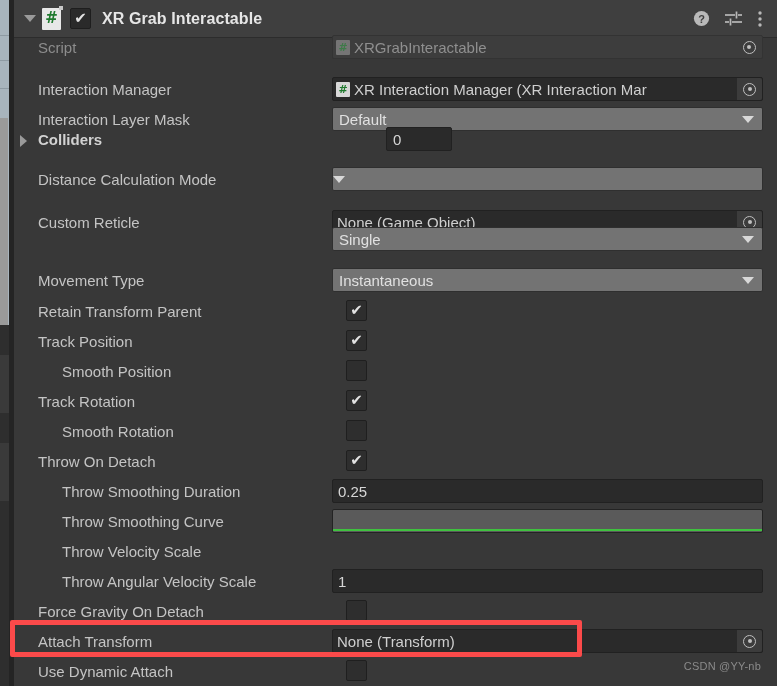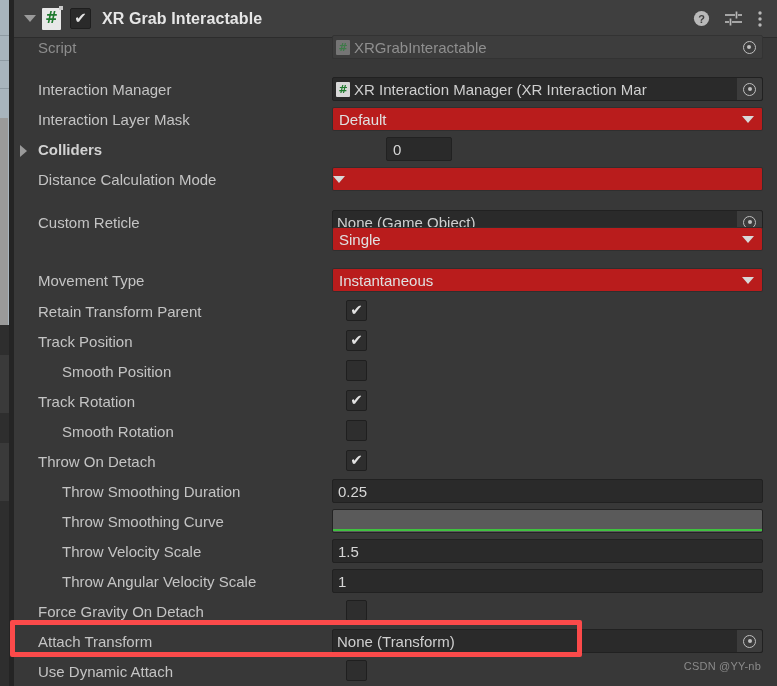--- a/index.html
+++ b/index.html
@@ -95,21 +95,21 @@
     background: #3c3c3c; border-left: 1px solid #2a2a2a; border-radius: 0 2px 2px 0;
   }
   .target-btn.flat { background: transparent; border-left: none; }
   .ring {
     width: 13px; height: 13px; border: 1.6px solid #c0c0c0; border-radius: 50%;
     display: flex; align-items: center; justify-content: center;
   }
   .ring .dot { width: 4px; height: 4px; background: #c0c0c0; border-radius: 50%; }
 
   .f-dropdown {
-    background: #b91c1c; border: 1px solid #2f2f2f; border-radius: 2px;
+    background: #737373; border: 1px solid #2f2f2f; border-radius: 2px;
     height: 24px; display: flex; align-items: center; position: relative;
   }
   .f-dropdown .dtxt { color: #e0e0e0; font-size: 15px; padding-left: 6px; flex: 1; white-space: nowrap; }
   .f-dropdown .caret {
     margin-right: 8px; width: 0; height: 0;
     border-left: 6px solid transparent; border-right: 6px solid transparent; border-top: 7px solid #d8d8d8;
   }
 
   .f-text {
     background: #2a2a2a; border: 1px solid #212121; border-radius: 2px;
@@ -243,21 +243,21 @@
         </div>
         <div class="row" style="top: 104px;">
           <div class="lbl">Interaction Layer Mask</div>
           <div class="field">
             <div class="f-dropdown">
               <span class="dtxt">Default</span>
               <span class="caret"></span>
             </div>
           </div>
         </div>
-        <div class="row" style="top: 134px;">
+        <div class="row" style="top: 124px;">
           <div class="rowtri">
             <div class="tri-right"></div>
           </div>
           <div class="lbl bold">Colliders</div>
           <div class="f-num-small">
             <span class="ttxt">0</span>
           </div>
         </div>
         <div class="row" style="top: 164px;">
           <div class="lbl">Distance Calculation Mode</div>
@@ -340,25 +340,20 @@
         <div class="row" style="top: 506px;">
           <div class="lbl indent">Throw Smoothing Curve</div>
           <div class="field">
             <div class="f-curve">
               <div class="curve-line"></div>
             </div>
           </div>
         </div>
         <div class="row" style="top: 536px;">
           <div class="lbl indent">Throw Velocity Scale</div>
-          <div class="field">
-            <div class="f-text">
-              <span class="ttxt">1.5</span>
-            </div>
-          </div>
         </div>
         <div class="row" style="top: 566px;">
           <div class="lbl indent">Throw Angular Velocity Scale</div>
           <div class="field">
             <div class="f-text">
               <span class="ttxt">1</span>
             </div>
           </div>
         </div>
         <div class="row" style="top: 596px;">

